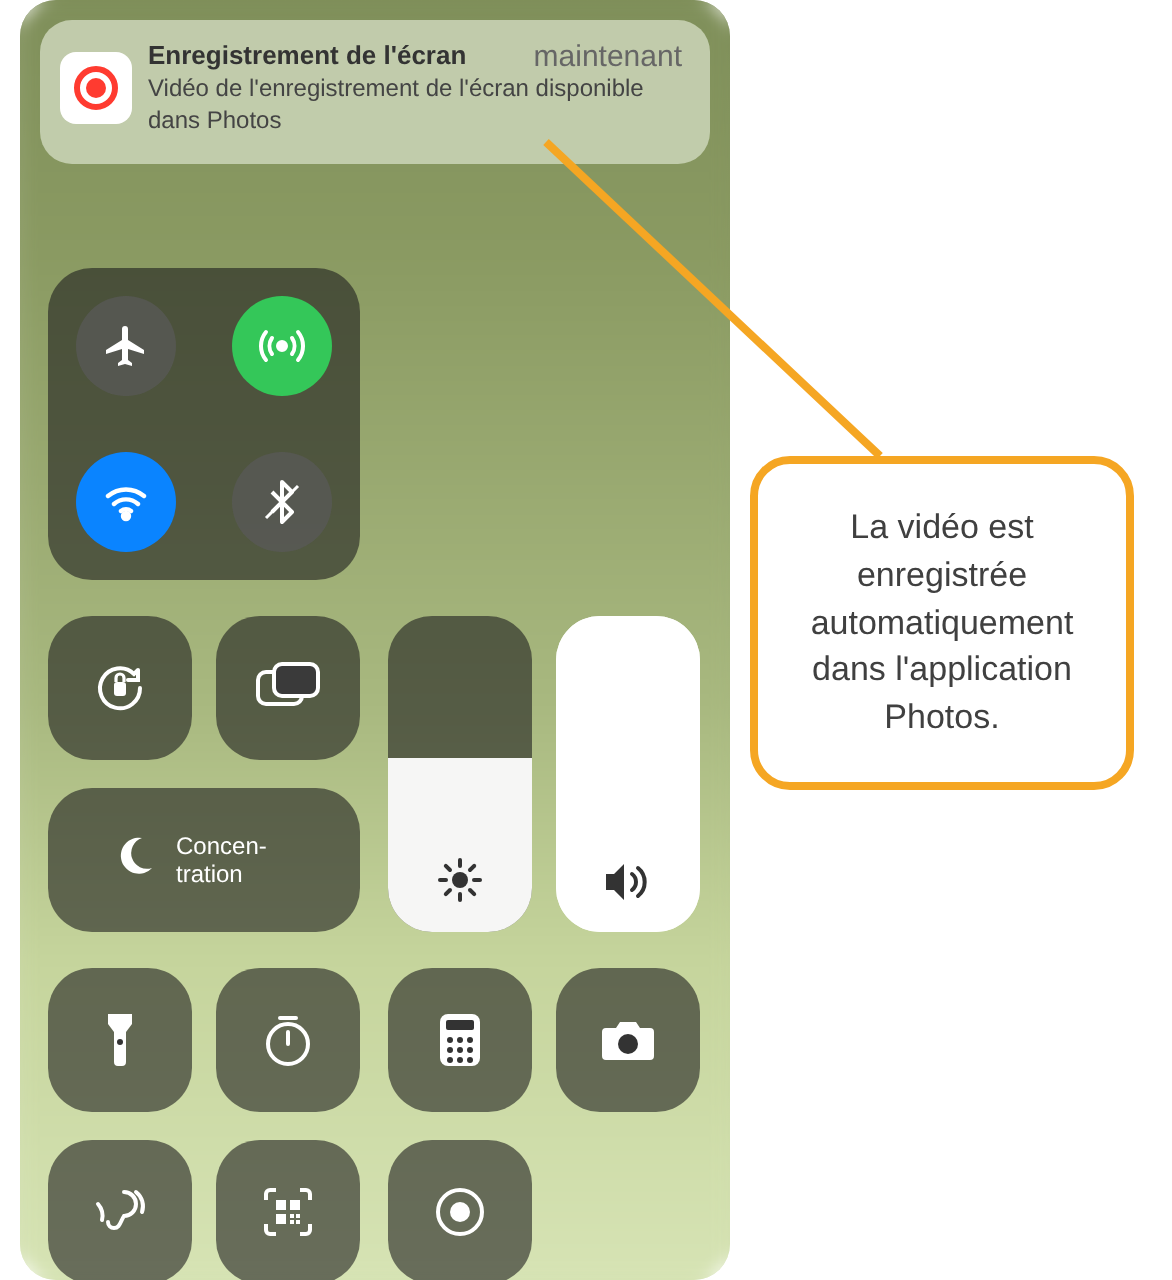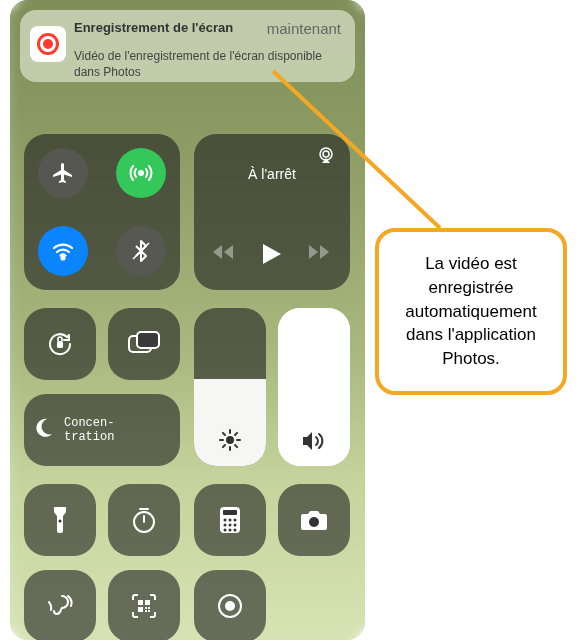--- a/index.html
+++ b/index.html
@@ -47,21 +47,21 @@
   .notif-icon-inner {
     width: 22px; height: 22px; border-radius: 50%;
     border: 3px solid #ff3b30;
     display:flex; align-items:center; justify-content:center;
   }
   .notif-icon-inner::after{
     content:""; width:10px; height:10px; border-radius:50%; background:#ff3b30;
   }
   .notif-title { font-weight:600; font-size:13px; color:#333; }
   .notif-time { position:absolute; right:14px; top:10px; font-size:15px; color:#666; }
-  .notif-body { font-size:12px; color:#444; line-height:1.3; margin-top:14px;}
+  .notif-body { font-size:12px; color:#444; line-height:1.3; margin-top:2px;}
 
   
   .status {
     position:absolute;
     top:104px; left:0; right:0;
     height:22px;
     padding:0 20px;
     display:flex; align-items:center; justify-content:space-between;
     color:#fff; font-size:13px; font-weight:600;
   }
@@ -104,21 +104,21 @@
   }
   .media .airplay{ position:absolute; right:14px; top:12px; }
   .media-title{ position:absolute; top:32px; left:0; right:0; text-align:center; font-size:14px;}
   .media-controls{ position:absolute; bottom:22px; left:0; right:0; display:flex; gap:28px; justify-content:center; color:#fff;}
   .media-controls .dim{ opacity:.4; }
 
   
   .tile-small { width:72px; height:72px; display:flex; align-items:center; justify-content:center;}
   .lock-tile { left:0; top:174px; }
   .mirror    { left:84px; top:174px; }
-  .focus     { left:0; top:260px; width:156px; height:72px; display:flex; align-items:center; gap:10px; padding:0 8px; color:#fff;font-family:Liberation Mono, monospace;}
+  .focus     { left:0; top:260px; width:156px; height:72px; display:flex; align-items:center; gap:10px; padding:0 32px; color:#fff;}
   .focus-label{ font-size:12px; line-height:1.2;}
 
   .slider {
     width:72px; height:158px;
     border-radius:22px;
     overflow:hidden;
     position:absolute;
   }
   .brightness{ left:170px; top:174px; background:rgba(30,30,30,0.6);}
   .volume    { left:254px; top:174px; background:rgba(255,255,255,0.95);}
@@ -142,21 +142,21 @@
   
   .callout {
     position:absolute;
     left:375px; top:228px;
     width:192px;
     border:4px solid #f5a623;
     background:#fff;
     border-radius:20px;
     padding:20px 14px;
     font-size:17px;
-    color:#000000;
+    color:#404040;
     text-align:center;
     line-height:1.4;
   }
   .callout-line {
     position:absolute;
     stroke:#f5a623; stroke-width:4; fill:none;
   }
   svg.overlay { position:absolute; inset:0; width:586px; height:640px; pointer-events:none;}
 
 </style>
@@ -200,49 +200,20 @@
           </svg>
       </div>
       <div class="round">
         <svg class="ico" width="24" height="24" viewBox="0 0 24 24">
             <path fill="none" stroke="#fff" stroke-width="2" stroke-linejoin="round" d="M7 7l10 10-5 5V2l5 5L7 17"></path>
             <line x1="4" y1="20" x2="20" y2="4" stroke="#fff" stroke-width="1.5"></line>
           </svg>
       </div>
     </div>
 
-    <div class="tile media">
-      <span class="airplay">
-        <svg width="20" height="18" viewBox="0 0 20 18">
-            <g fill="none" stroke="#fff" stroke-width="1.5">
-              <circle cx="10" cy="8" r="3"></circle>
-              <circle cx="10" cy="8" r="6"></circle>
-              <path d="M10 12l4 5H6z" fill="#fff" stroke="none"></path>
-            </g>
-          </svg>
-      </span>
-      <div class="media-title">À l'arrêt</div>
-      <div class="media-controls">
-        <span class="dim">
-          <svg width="22" height="16" viewBox="0 0 22 16">
-              <path fill="#fff" d="M11 8l9-7v14zM0 8l9-7v14z"></path>
-            </svg>
-        </span>
-        <span>
-          <svg width="18" height="20" viewBox="0 0 18 20">
-              <path fill="#fff" d="M0 0l18 10L0 20z"></path>
-            </svg>
-        </span>
-        <span class="dim">
-          <svg width="22" height="16" viewBox="0 0 22 16">
-              <path fill="#fff" d="M0 1l9 7-9 7zM11 1l9 7-9 7z"></path>
-            </svg>
-        </span>
-      </div>
-    </div>
 
     <div class="tile tile-small lock-tile">
       <svg class="ico" width="30" height="30" viewBox="0 0 30 30">
           <g fill="none" stroke="#fff" stroke-width="2">
             <path d="M25 15a10 10 0 1 1-3-7l2-2m0 0v5h-5" stroke-linecap="round"></path>
           </g>
           <rect x="12" y="12" width="6" height="7" rx="1.5" fill="#fff"></rect>
           <path d="M13 12v-2a2 2 0 0 1 4 0v2" fill="none" stroke="#fff" stroke-width="1.6"></path>
         </svg>
     </div>

